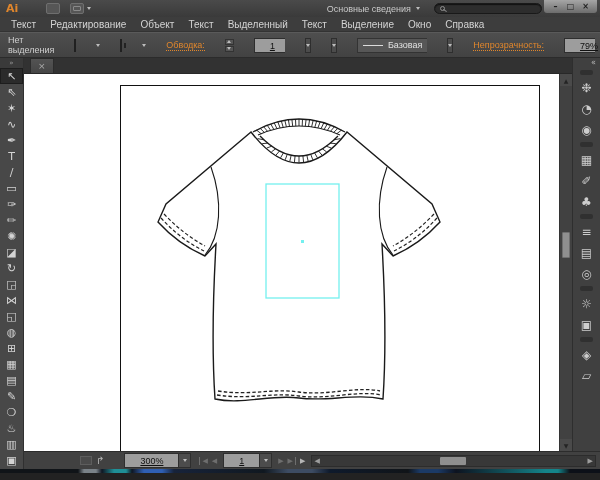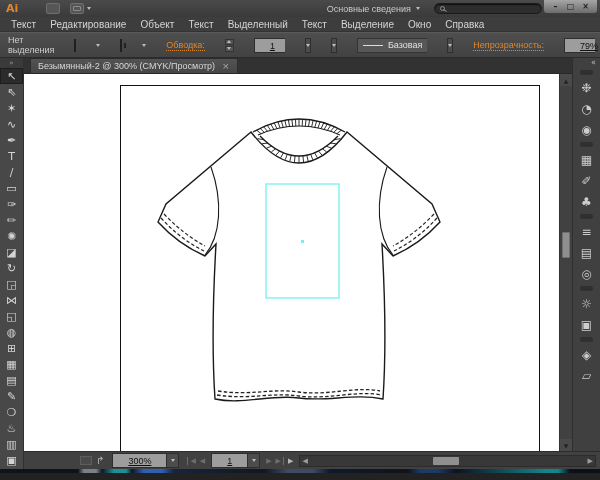--- a/index.html
+++ b/index.html
@@ -276,21 +276,20 @@
           <span class="glyph">▥</span>
         </div>
         <div class="tool">
           <span class="glyph">▣</span>
         </div>
       </div>
   </div>
 
   <div class="tabbar">
     <div class="doc-tab">
-      <span>Безымянный-2 @ 300% (CMYK/Просмотр)</span>
       <span class="tab-close glyph">×</span>
     </div>
   </div>
 
   <div class="canvas">
     <div class="artboard">
       <svg viewBox="0 0 420 369" width="420" height="369">
 
         <path class="shirt" stroke-width="1.4" d="M130,46 L45,118 L37,136 Q57,158 84,170 L95,158
              C92,210 91,268 94,313
@@ -423,21 +422,21 @@
         <div class="dock-item">
           <span class="glyph">▱</span>
         </div>
       </div>
   </div>
 
   <div class="statusbar">
     <span class="sb-spacer"></span>
     <span class="sb-box"></span>
     <span class="sb-export glyph">↱</span>
-    <span class="gfield" style="min-width:34px;">300%</span>
+    <span class="gfield" style="min-width:34px;margin-left:12px;">300%</span>
       <span class="dd">
         <span class="tri small"></span>
       </span>
     <span class="navbtn glyph navbar-first" style="margin-left:8px;">◀</span>
     <span class="navbtn glyph">◀</span>
     <span class="gfield" style="min-width:24px;margin-left:4px;">1</span>
       <span class="dd">
         <span class="tri small"></span>
       </span>
     <span class="navbtn glyph" style="margin-left:4px;">▶</span>

